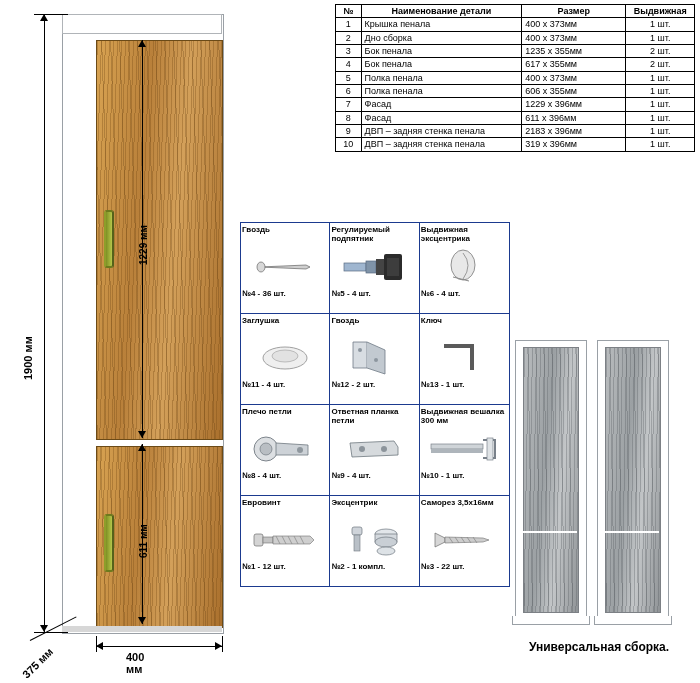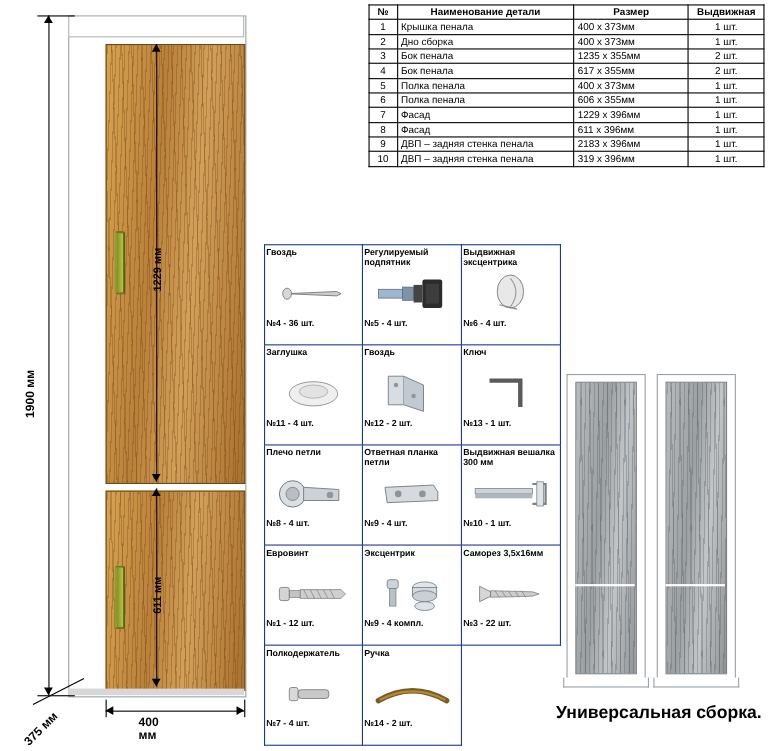--- a/index.html
+++ b/index.html
@@ -80,21 +80,21 @@
   .rc-box{position:absolute;top:0;width:70px;height:278px;background:#fff;border:1px solid #9aa0a6;}
   .rc-door{
     position:absolute;top:6px;left:7px;width:54px;height:264px;border:1px solid #7c8085;
     background-image:
       repeating-linear-gradient(91deg, rgba(90,95,100,.35) 0 1px, rgba(255,255,255,0) 1px 4px),
       repeating-linear-gradient(89deg, rgba(60,65,70,.25) 0 1px, rgba(255,255,255,0) 1px 8px),
       linear-gradient(95deg,#b9bcbe 0%,#9ba0a3 40%,#c3c6c8 65%,#8f9396 100%);
   }
   .rc-split{position:absolute;left:7px;width:54px;height:2px;background:#fff;}
   .rc-base{position:absolute;height:8px;background:#fff;border:1px solid #9aa0a6;border-top:none;}
-  #univ-caption{position:absolute;left:504px;top:640px;width:190px;text-align:center;font-size:16px;font-weight:bold;}
+  #univ-caption{position:absolute;left:504px;top:640px;width:190px;text-align:center;font-size:12px;font-weight:bold;}
 </style>
 </head>
 <body>
 
 <table id="parts-table">
   <thead>
     <tr>
       <th>№</th>
       <th>Наименование детали</th>
       <th>Размер</th>
@@ -337,56 +337,33 @@
       <div class="hw-art">
         <svg width="70" height="38" viewBox="0 0 70 38">
               <rect x="12" y="6" width="10" height="8" rx="2" fill="#cfd4da" stroke="#6f777f" stroke-width="0.7"></rect>
               <rect x="14" y="14" width="6" height="16" fill="#b9c0c7" stroke="#6f777f" stroke-width="0.6"></rect>
               <ellipse cx="46" cy="13" rx="11" ry="5" fill="#e2e6ea" stroke="#6f777f" stroke-width="0.7"></ellipse>
               <rect x="35" y="13" width="22" height="8" fill="#d4d9de" stroke="#6f777f" stroke-width="0.7"></rect>
               <ellipse cx="46" cy="21" rx="11" ry="5" fill="#c9cfd5" stroke="#6f777f" stroke-width="0.7"></ellipse>
               <ellipse cx="46" cy="30" rx="9" ry="4" fill="#dde2e6" stroke="#6f777f" stroke-width="0.7"></ellipse>
             </svg>
       </div>
-      <div class="hw-code">№9 - 4 компл.</div>
+      <div class="hw-code">№2 - 1 компл.</div>
     </td>
     <td>
       <div class="hw-title">Саморез 3,5х16мм</div>
       <div class="hw-art">
         <svg width="66" height="22" viewBox="0 0 66 22">
               <path d="M4 4 L14 9 L14 13 L4 18 Z" fill="#d7d7d7" stroke="#6d6d6d" stroke-width="0.7"></path>
               <path d="M14 8 L52 9 L58 11 L52 13 L14 14 Z" fill="#cdcdcd" stroke="#6d6d6d" stroke-width="0.6"></path>
               <path d="M18 8 L22 14 M24 8 L28 14 M30 8 L34 14 M36 8 L40 14 M42 8 L46 14" stroke="#8c8c8c" stroke-width="0.8"></path>
             </svg>
       </div>
       <div class="hw-code">№3 - 22 шт.</div>
     </td>
-  </tr>
-  <tr>
-    <td>
-      <div class="hw-title">Полкодержатель</div>
-      <div class="hw-art">
-        <svg width="60" height="24" viewBox="0 0 60 24">
-              <rect x="8" y="6" width="8" height="12" rx="2" fill="#d9d9d9" stroke="#6f6f6f" stroke-width="0.7"></rect>
-              <rect x="16" y="8" width="28" height="8" rx="3" fill="#c8c8c8" stroke="#6f6f6f" stroke-width="0.7"></rect>
-            </svg>
-      </div>
-      <div class="hw-code">№7 - 4 шт.</div>
-    </td>
-    <td>
-      <div class="hw-title">Ручка</div>
-      <div class="hw-art">
-        <svg width="74" height="28" viewBox="0 0 74 28">
-              <path d="M6 20 Q37 2 68 20" fill="none" stroke="#7d5a1d" stroke-width="5" stroke-linecap="round"></path>
-              <path d="M8 19 Q37 4 66 19" fill="none" stroke="#b08a3a" stroke-width="2" stroke-linecap="round"></path>
-            </svg>
-      </div>
-      <div class="hw-code">№14 - 2 шт.</div>
-    </td>
-    <td class="empty"></td>
   </tr>
 </tbody>
   </table>
 
 <div id="cabinet-right">
   <div class="rc-box" style="left:0;">
     <div class="rc-door"></div>
     <div class="rc-split" style="top:190px;"></div>
   </div>
   <div class="rc-base" style="left:-3px;top:276px;width:76px;"></div>

